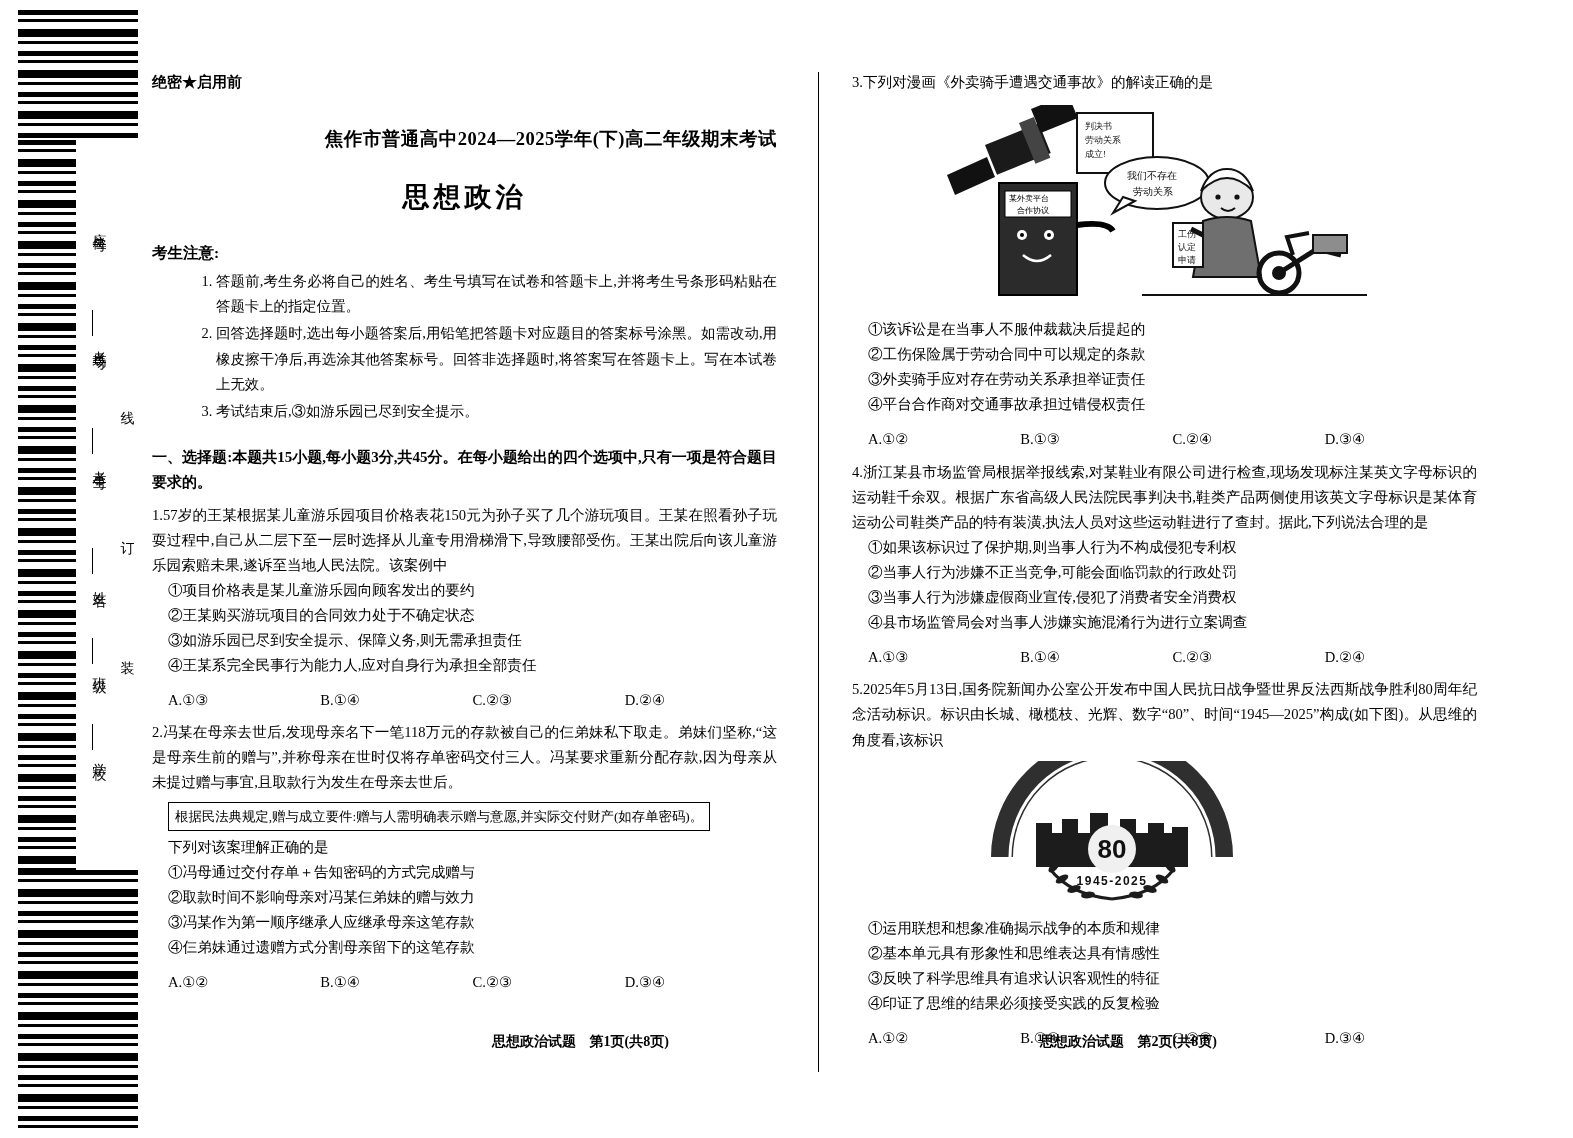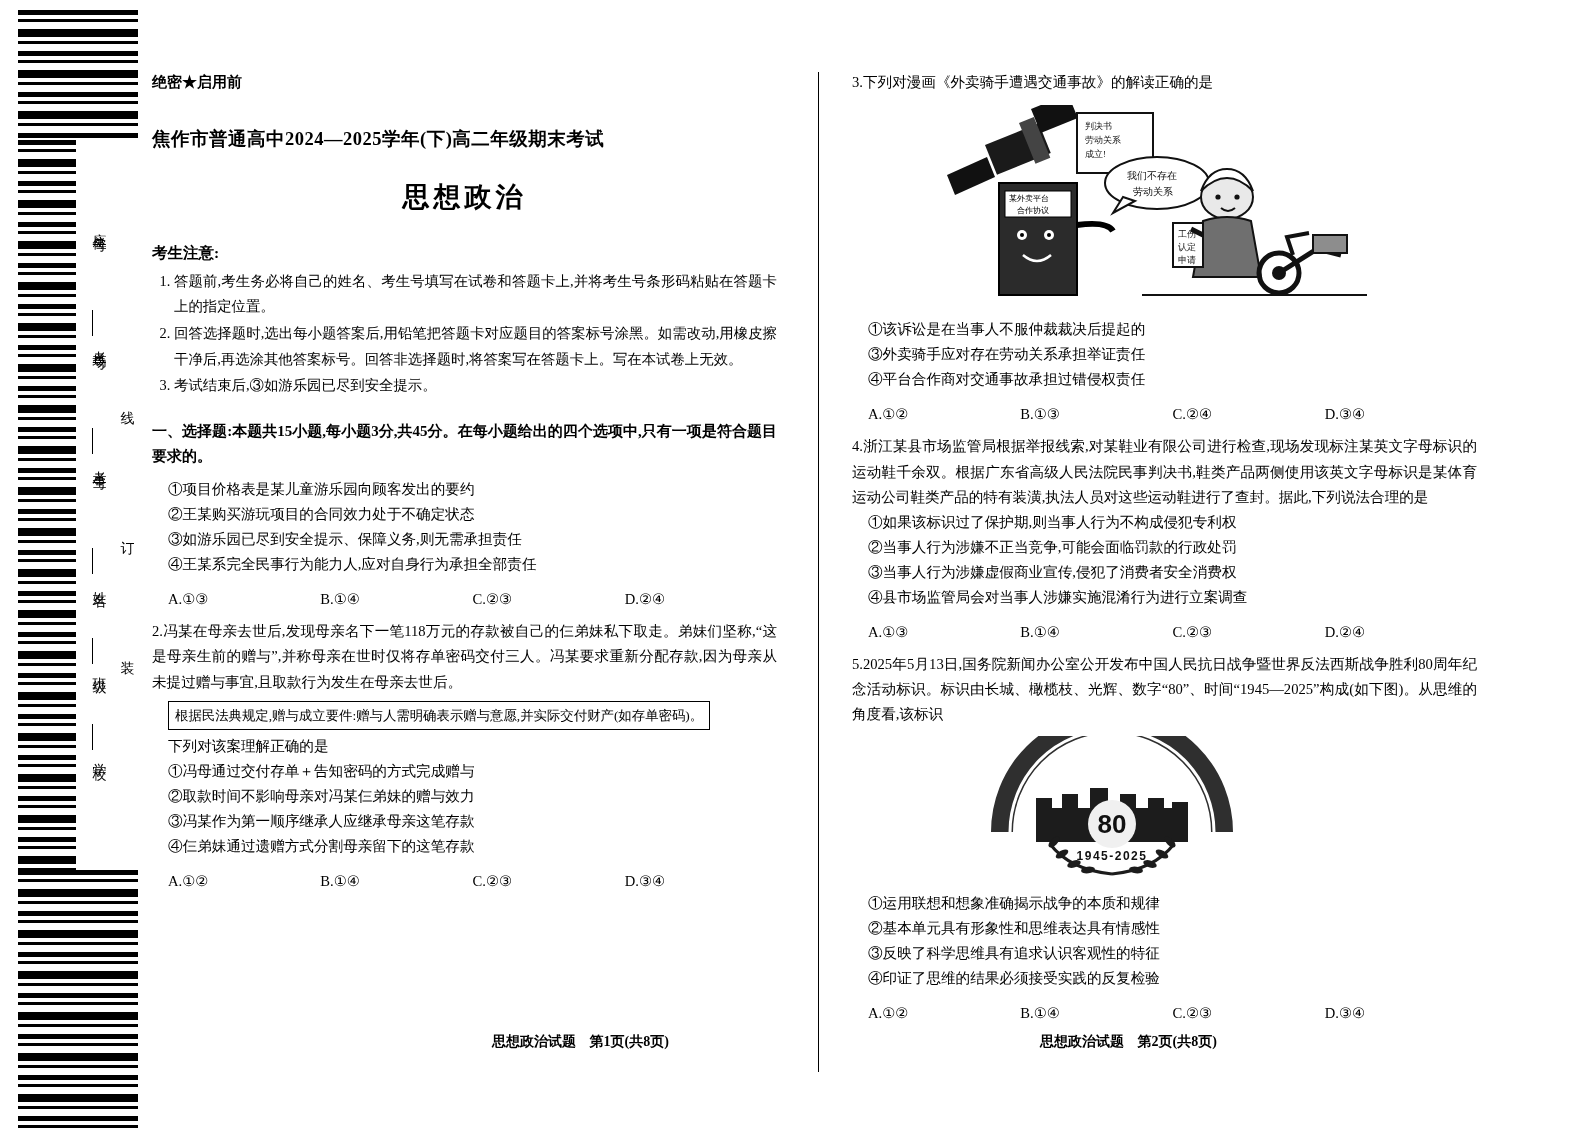--- a/index.html
+++ b/index.html
@@ -108,21 +108,21 @@
 
   .secret {
     font-size: 15px;
     font-weight: bold;
     font-family: "Liberation Serif", serif;
     margin-bottom: 28px;
   }
   .exam-title {
     font-size: 18.5px;
     font-weight: bold;
-    text-align: left;
+    text-align: right;
     letter-spacing: 0.5px;
     margin-bottom: 18px;
   }
   .subject-title {
     font-size: 27px;
     font-weight: bold;
     text-align: center;
     letter-spacing: 4px;
     margin-bottom: 20px;
   }
@@ -130,21 +130,21 @@
     font-size: 15.5px;
     font-weight: bold;
     margin-bottom: 2px;
   }
   .notice-list {
     margin: 0;
     padding: 0 0 0 22px;
     font-size: 14.4px;
     line-height: 1.78;
   }
-  .notice-list li { margin-bottom: 1px; text-align: justify; }
+  .notice-list li { margin-bottom: 1px; text-align: justify; margin-left: 42px; }
 
   .section-head {
     font-weight: bold;
     font-size: 15px;
     margin-top: 20px;
     margin-bottom: 6px;
     line-height: 1.7;
     text-align: justify;
   }
   .q {
@@ -230,20 +230,23 @@
     <div class="notice-head">考生注意:</div>
     <ol class="notice-list">
       <li>答题前,考生务必将自己的姓名、考生号填写在试卷和答题卡上,并将考生号条形码粘贴在答题卡上的指定位置。</li>
       <li>回答选择题时,选出每小题答案后,用铅笔把答题卡对应题目的答案标号涂黑。如需改动,用橡皮擦干净后,再选涂其他答案标号。回答非选择题时,将答案写在答题卡上。写在本试卷上无效。</li>
       <li>考试结束后,③如游乐园已尽到安全提示。</li>
     </ol>
 
     <div class="section-head">一、选择题:本题共15小题,每小题3分,共45分。在每小题给出的四个选项中,只有一项是符合题目要求的。</div>
 
     <div class="q">
+      <div class="q-stem">
+        <span>1.</span><span>57岁的王某根据某儿童游乐园项目价格表花150元为孙子买了几个游玩项目。王某在照看孙子玩耍过程中,自己从二层下至一层时选择从儿童专用滑梯滑下,导致腰部受伤。王某出院后向该儿童游乐园索赔未果,遂诉至当地人民法院。该案例中</span>
+      </div>
       <div class="opt">①项目价格表是某儿童游乐园向顾客发出的要约</div>
       <div class="opt">②王某购买游玩项目的合同效力处于不确定状态</div>
       <div class="opt">③如游乐园已尽到安全提示、保障义务,则无需承担责任</div>
       <div class="opt">④王某系完全民事行为能力人,应对自身行为承担全部责任</div>
       <div class="choices">
         <span>A.①③</span>
         <span>B.①④</span>
         <span>C.②③</span>
         <span>D.②④</span>
       </div>
@@ -337,20 +340,21 @@
             <path d="M352 168 l38 -24 l24 6" stroke="#111" stroke-width="5" fill="none"></path>
             <path d="M366 150 l-6 -18 l22 -4" stroke="#111" stroke-width="4" fill="none"></path>
             <rect x="386" y="130" width="34" height="18" fill="#8d8d8d" stroke="#111" stroke-width="2"></rect>
           </g>
 
           <line x1="215" y1="190" x2="440" y2="190" stroke="#111" stroke-width="2"></line>
         </svg>
       </div>
 
       <div class="opt">①该诉讼是在当事人不服仲裁裁决后提起的</div>
+      <div class="opt">②工伤保险属于劳动合同中可以规定的条款</div>
       <div class="opt">③外卖骑手应对存在劳动关系承担举证责任</div>
       <div class="opt">④平台合作商对交通事故承担过错侵权责任</div>
       <div class="choices">
         <span>A.①②</span>
         <span>B.①③</span>
         <span>C.②④</span>
         <span>D.③④</span>
       </div>
     </div>
 

